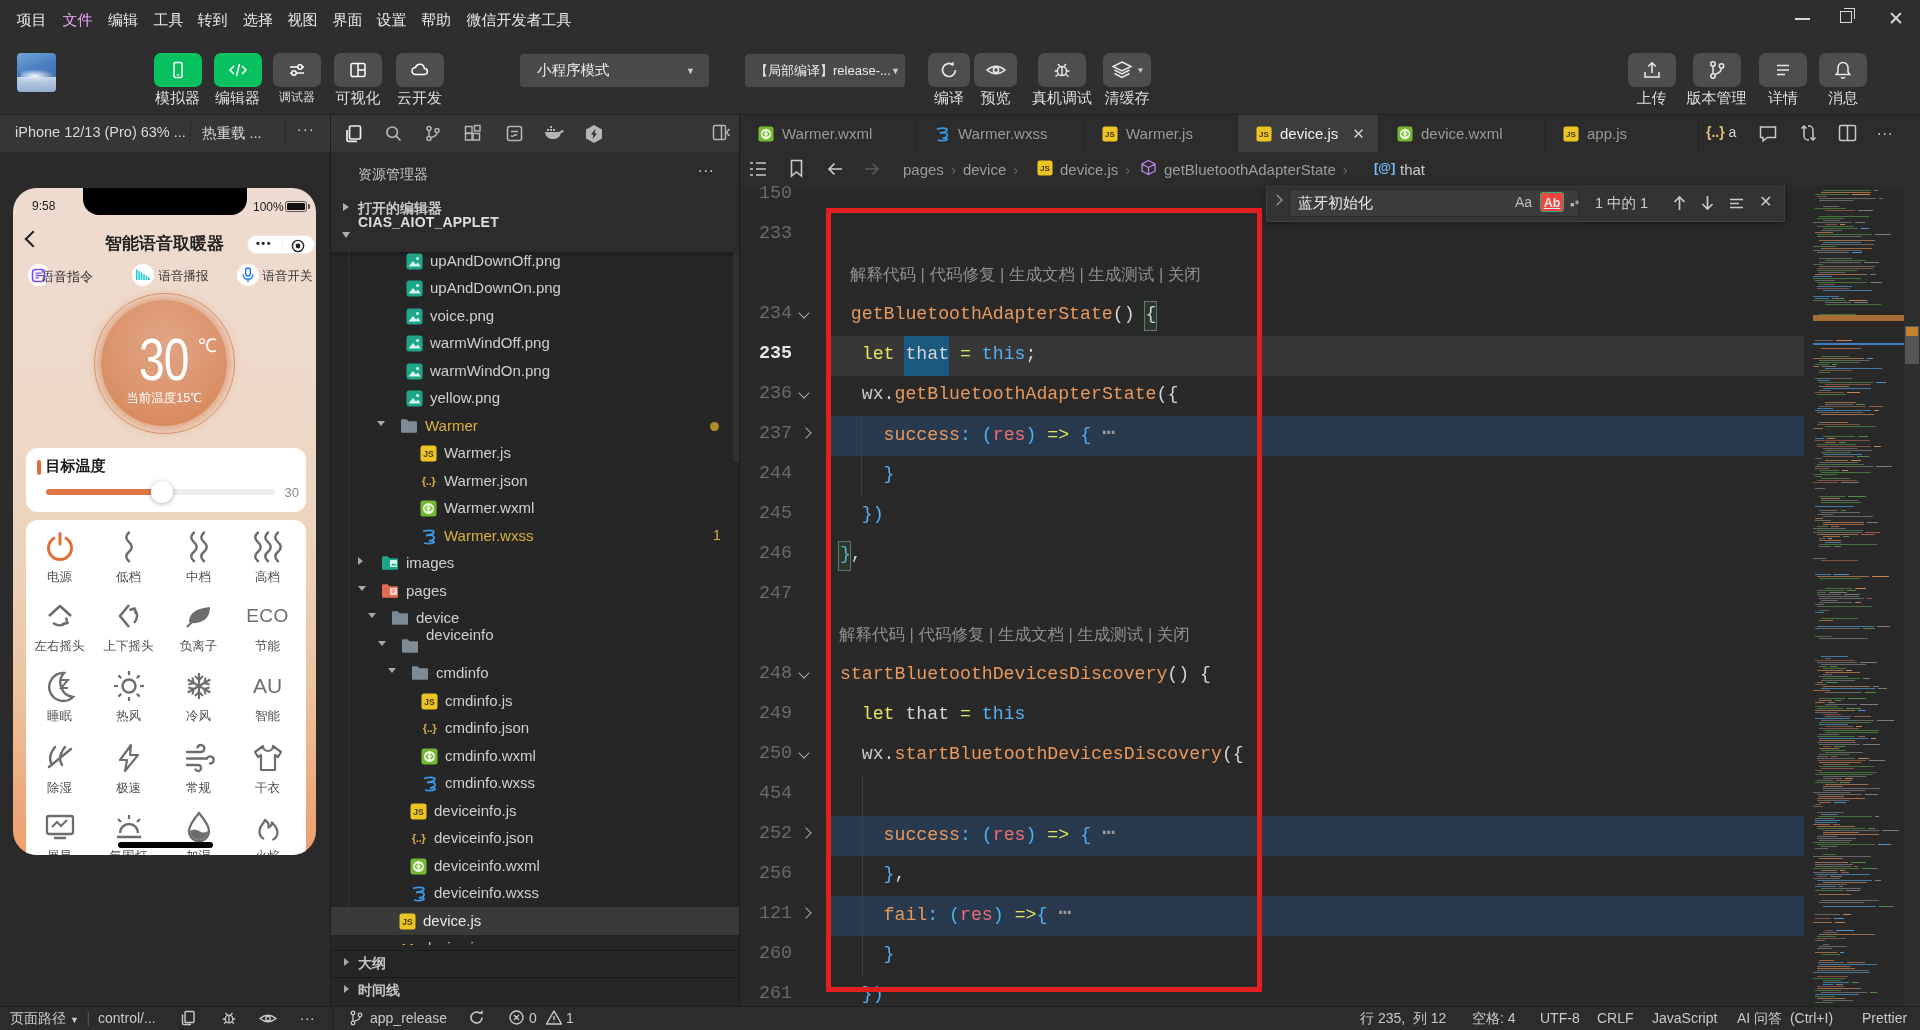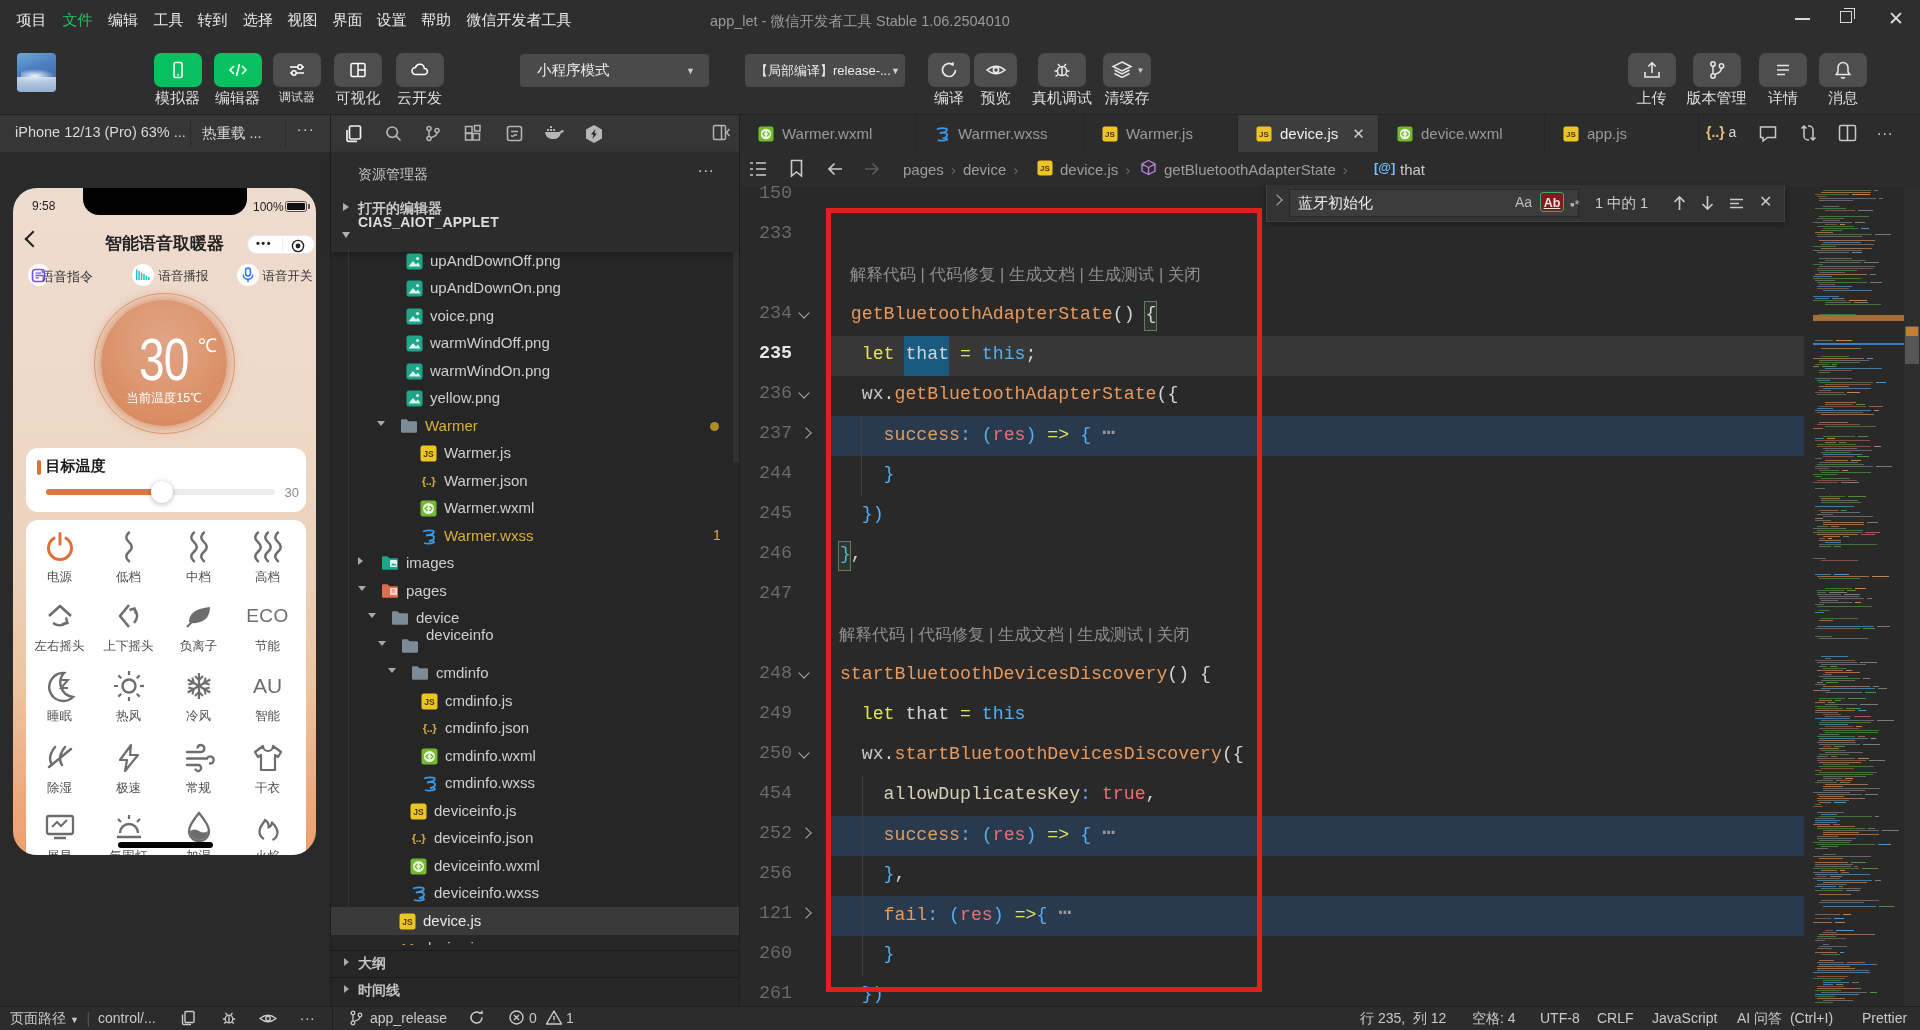--- a/index.html
+++ b/index.html
@@ -7,31 +7,30 @@
 .abs{position:absolute;}
 #root{position:relative;width:1920px;height:1030px;}
 .mono{font-family:"Liberation Mono",monospace;}
 svg{display:block;}
 .flex{display:flex;align-items:center;}
 </style></head><body>
 <div id="root">
 
 <div class="abs" style="left:0;top:0;width:1920px;height:40px;background:#2e2e2e;"></div>
 <div class="abs" style="left:16.5px;top:11px;font-size:15px;color:#e8e8e8;">项目</div>
-<div class="abs" style="left:62.5px;top:11px;font-size:15px;color:#22c55e;">文件</div>
+<div class="abs" style="left:62.5px;top:11px;font-size:15px;color:#f0abfc;">文件</div>
 <div class="abs" style="left:108px;top:11px;font-size:15px;color:#e8e8e8;">编辑</div>
 <div class="abs" style="left:153.5px;top:11px;font-size:15px;color:#e8e8e8;">工具</div>
 <div class="abs" style="left:197.5px;top:11px;font-size:15px;color:#e8e8e8;">转到</div>
 <div class="abs" style="left:243px;top:11px;font-size:15px;color:#e8e8e8;">选择</div>
 <div class="abs" style="left:287.5px;top:11px;font-size:15px;color:#e8e8e8;">视图</div>
 <div class="abs" style="left:332.5px;top:11px;font-size:15px;color:#e8e8e8;">界面</div>
 <div class="abs" style="left:376.5px;top:11px;font-size:15px;color:#e8e8e8;">设置</div>
 <div class="abs" style="left:421px;top:11px;font-size:15px;color:#e8e8e8;">帮助</div>
 <div class="abs" style="left:466.5px;top:11px;font-size:15px;color:#e8e8e8;">微信开发者工具</div>
-<div class="abs" style="left:710px;top:12px;width:500px;text-align:left;font-size:14.5px;color:#9a9a9a;">app_let - 微信开发者工具 Stable 1.06.2504010</div>
 <div class="abs" style="left:1795px;top:18px;width:15px;height:2px;background:#d8d8d8;"></div>
 <div class="abs" style="left:1840px;top:11px;width:12px;height:12px;border:1.6px solid #d8d8d8;"></div>
 <div class="abs" style="left:1844px;top:8px;width:11px;height:11px;border-top:1.6px solid #d8d8d8;border-right:1.6px solid #d8d8d8;"></div>
 <div class="abs" style="left:1888px;top:10px;width:17px;height:17px;color:#d8d8d8;font-size:19px;line-height:17px;">✕</div>
 <div class="abs" style="left:0;top:40px;width:1920px;height:75px;background:#2e2e2e;border-bottom:1px solid #232323;"></div>
 <div class="abs" style="left:17px;top:53px;width:39px;height:39px;border-radius:4px;overflow:hidden;background:linear-gradient(160deg,#6fa8d8 0%,#4b7fc0 40%,#3a5f9a 100%);">
 <div class="abs" style="left:4px;top:16px;width:34px;height:14px;background:radial-gradient(ellipse at 40% 50%,rgba(255,255,255,.95),rgba(255,255,255,0) 70%);"></div>
 <div class="abs" style="left:-6px;top:24px;width:50px;height:20px;background:linear-gradient(180deg,rgba(225,235,245,.8),rgba(140,170,205,.9));"></div>
 </div>
 <div class="abs flex" style="left:153.5px;top:53px;width:48px;height:34px;border-radius:7px;background:#07c160;justify-content:center;">
@@ -747,39 +746,38 @@
 <div class="abs" style="left:839px;top:614px;height:40px;line-height:40px;font-size:16.5px;color:#8f8f8f;">解释代码 | 代码修复 | 生成文档 | 生成测试 | 关闭</div>
 <div class="abs mono" style="left:740px;top:654px;width:52px;height:40px;line-height:40px;font-size:18.4px;text-align:right;color:#6a6a6a;font-weight:400;">248</div>
 <div class="abs" style="left:800px;top:669px;width:8px;height:8px;border-right:1.8px solid #ababab;border-bottom:1.8px solid #ababab;transform:rotate(45deg);"></div>
 <div class="abs mono" style="left:839.92px;top:654px;height:40px;line-height:40px;font-size:18.2px;white-space:pre;"><span style="color:#e8995c;">startBluetoothDevicesDiscovery</span><span style="color:#d4d4d4;">()</span><span style="color:#d4d4d4;"> {</span></div>
 <div class="abs mono" style="left:740px;top:694px;width:52px;height:40px;line-height:40px;font-size:18.4px;text-align:right;color:#6a6a6a;font-weight:400;">249</div>
 <div class="abs mono" style="left:861.76px;top:694px;height:40px;line-height:40px;font-size:18.2px;white-space:pre;"><span style="color:#e5e25e;">let</span><span style="color:#d4d4d4;"> that </span><span style="color:#e5e25e;">=</span><span style="color:#d4d4d4;"> </span><span style="color:#53b0f5;">this</span></div>
 <div class="abs mono" style="left:740px;top:734px;width:52px;height:40px;line-height:40px;font-size:18.4px;text-align:right;color:#6a6a6a;font-weight:400;">250</div>
 <div class="abs" style="left:800px;top:749px;width:8px;height:8px;border-right:1.8px solid #ababab;border-bottom:1.8px solid #ababab;transform:rotate(45deg);"></div>
 <div class="abs mono" style="left:861.76px;top:734px;height:40px;line-height:40px;font-size:18.2px;white-space:pre;"><span style="color:#c9c9c9;">wx</span><span style="color:#d4d4d4;">.</span><span style="color:#e8995c;">startBluetoothDevicesDiscovery</span><span style="color:#d4d4d4;">({</span></div>
 <div class="abs mono" style="left:740px;top:774px;width:52px;height:40px;line-height:40px;font-size:18.4px;text-align:right;color:#6a6a6a;font-weight:400;">454</div>
-<div class="abs mono" style="left:883.6px;top:774px;height:40px;line-height:40px;font-size:18.2px;white-space:pre;"><span style="color:#d5d0b8;">allowDuplicatesKey</span><span style="color:#53b0f5;">:</span><span style="color:#d4d4d4;"> </span><span style="color:#ed6f6f;">true</span><span style="color:#d4d4d4;">,</span></div>
 <div class="abs mono" style="left:740px;top:814px;width:52px;height:40px;line-height:40px;font-size:18.4px;text-align:right;color:#6a6a6a;font-weight:400;">252</div>
 <div class="abs" style="left:802px;top:829px;width:8px;height:8px;border-right:1.8px solid #ababab;border-bottom:1.8px solid #ababab;transform:rotate(-45deg);"></div>
 <div class="abs mono" style="left:883.6px;top:814px;height:40px;line-height:40px;font-size:18.2px;white-space:pre;"><span style="color:#e8995c;">success</span><span style="color:#53b0f5;">:</span><span style="color:#d4d4d4;"> </span><span style="color:#53b0f5;">(</span><span style="color:#ed6f6f;">res</span><span style="color:#53b0f5;">)</span><span style="color:#d4d4d4;"> </span><span style="color:#e5e25e;">=&gt;</span><span style="color:#d4d4d4;"> </span><span style="color:#53b0f5;">{</span><span style="color:#9a9a9a;">&nbsp;<span style="font-size:22px;vertical-align:1px;">⋯</span></span></div>
 <div class="abs mono" style="left:740px;top:854px;width:52px;height:40px;line-height:40px;font-size:18.4px;text-align:right;color:#6a6a6a;font-weight:400;">256</div>
 <div class="abs mono" style="left:883.6px;top:854px;height:40px;line-height:40px;font-size:18.2px;white-space:pre;"><span style="color:#53b0f5;">}</span><span style="color:#d4d4d4;">,</span></div>
 <div class="abs mono" style="left:740px;top:894px;width:52px;height:40px;line-height:40px;font-size:18.4px;text-align:right;color:#6a6a6a;font-weight:400;">121</div>
 <div class="abs" style="left:802px;top:909px;width:8px;height:8px;border-right:1.8px solid #ababab;border-bottom:1.8px solid #ababab;transform:rotate(-45deg);"></div>
 <div class="abs mono" style="left:883.6px;top:894px;height:40px;line-height:40px;font-size:18.2px;white-space:pre;"><span style="color:#e8995c;">fail</span><span style="color:#53b0f5;">:</span><span style="color:#d4d4d4;"> </span><span style="color:#53b0f5;">(</span><span style="color:#ed6f6f;">res</span><span style="color:#53b0f5;">)</span><span style="color:#d4d4d4;"> </span><span style="color:#e5e25e;">=&gt;</span><span style="color:#53b0f5;">{</span><span style="color:#9a9a9a;">&nbsp;<span style="font-size:22px;vertical-align:1px;">⋯</span></span></div>
 <div class="abs mono" style="left:740px;top:934px;width:52px;height:40px;line-height:40px;font-size:18.4px;text-align:right;color:#6a6a6a;font-weight:400;">260</div>
 <div class="abs mono" style="left:883.6px;top:934px;height:40px;line-height:40px;font-size:18.2px;white-space:pre;"><span style="color:#53b0f5;">}</span></div>
 <div class="abs mono" style="left:740px;top:974px;width:52px;height:40px;line-height:40px;font-size:18.4px;text-align:right;color:#6a6a6a;font-weight:400;">261</div>
 <div class="abs mono" style="left:861.76px;top:974px;height:40px;line-height:40px;font-size:18.2px;white-space:pre;"><span style="color:#53b0f5;">})</span></div>
 <div class="abs" style="left:1266px;top:185px;width:519px;height:37px;background:#333333;border:1px solid #404040;border-top:none;box-shadow:0 2px 6px rgba(0,0,0,.35);">
 <div class="abs" style="left:6px;top:11px;width:8px;height:8px;border-right:1.8px solid #b0b0b0;border-bottom:1.8px solid #b0b0b0;transform:rotate(-45deg);"></div>
 <div class="abs" style="left:22px;top:4px;width:290px;height:28px;background:#3c3c3c;border:1px solid #2a2a2a;">
   <span class="abs" style="left:8px;top:4px;font-size:15px;color:#eeeeee;">蓝牙初始化</span>
   <span class="abs" style="left:225px;top:4px;font-size:14px;color:#bbbbbb;">Aa</span>
-  <span class="abs" style="left:250px;top:2px;width:24px;height:20px;border:1.5px solid #3fa870;border-radius:3px;background:#7f1d1d;color:#e6e6e6;font-size:12.5px;font-weight:700;text-align:center;line-height:20px;text-decoration:underline;">Ab</span>
+  <span class="abs" style="left:250px;top:2px;width:24px;height:20px;border:1.5px solid #3fa870;border-radius:3px;background:#ef4444;color:#e6e6e6;font-size:12.5px;font-weight:700;text-align:center;line-height:20px;text-decoration:underline;">Ab</span>
   <span class="abs" style="left:280px;top:7px;font-size:13px;color:#bbbbbb;">▪*</span>
 </div>
 <span class="abs" style="left:328px;top:9px;font-size:14.5px;color:#cccccc;">1 中的 1</span>
 <svg class="abs" style="left:404px;top:9px;" width="17" height="18" viewBox="0 0 17 18">
         <path d="M8.5 16 V3 M3.5 8 L8.5 3 L13.5 8" fill="none" stroke="#c9c9c9" stroke-width="1.7"></path>
       </svg>
 <svg class="abs" style="left:432px;top:9px;" width="17" height="18" viewBox="0 0 17 18">
         <path d="M8.5 2 V15 M3.5 10 L8.5 15 L13.5 10" fill="none" stroke="#c9c9c9" stroke-width="1.7"></path>
       </svg>
 <svg class="abs" style="left:461px;top:11px;" width="17" height="15" viewBox="0 0 17 15">

